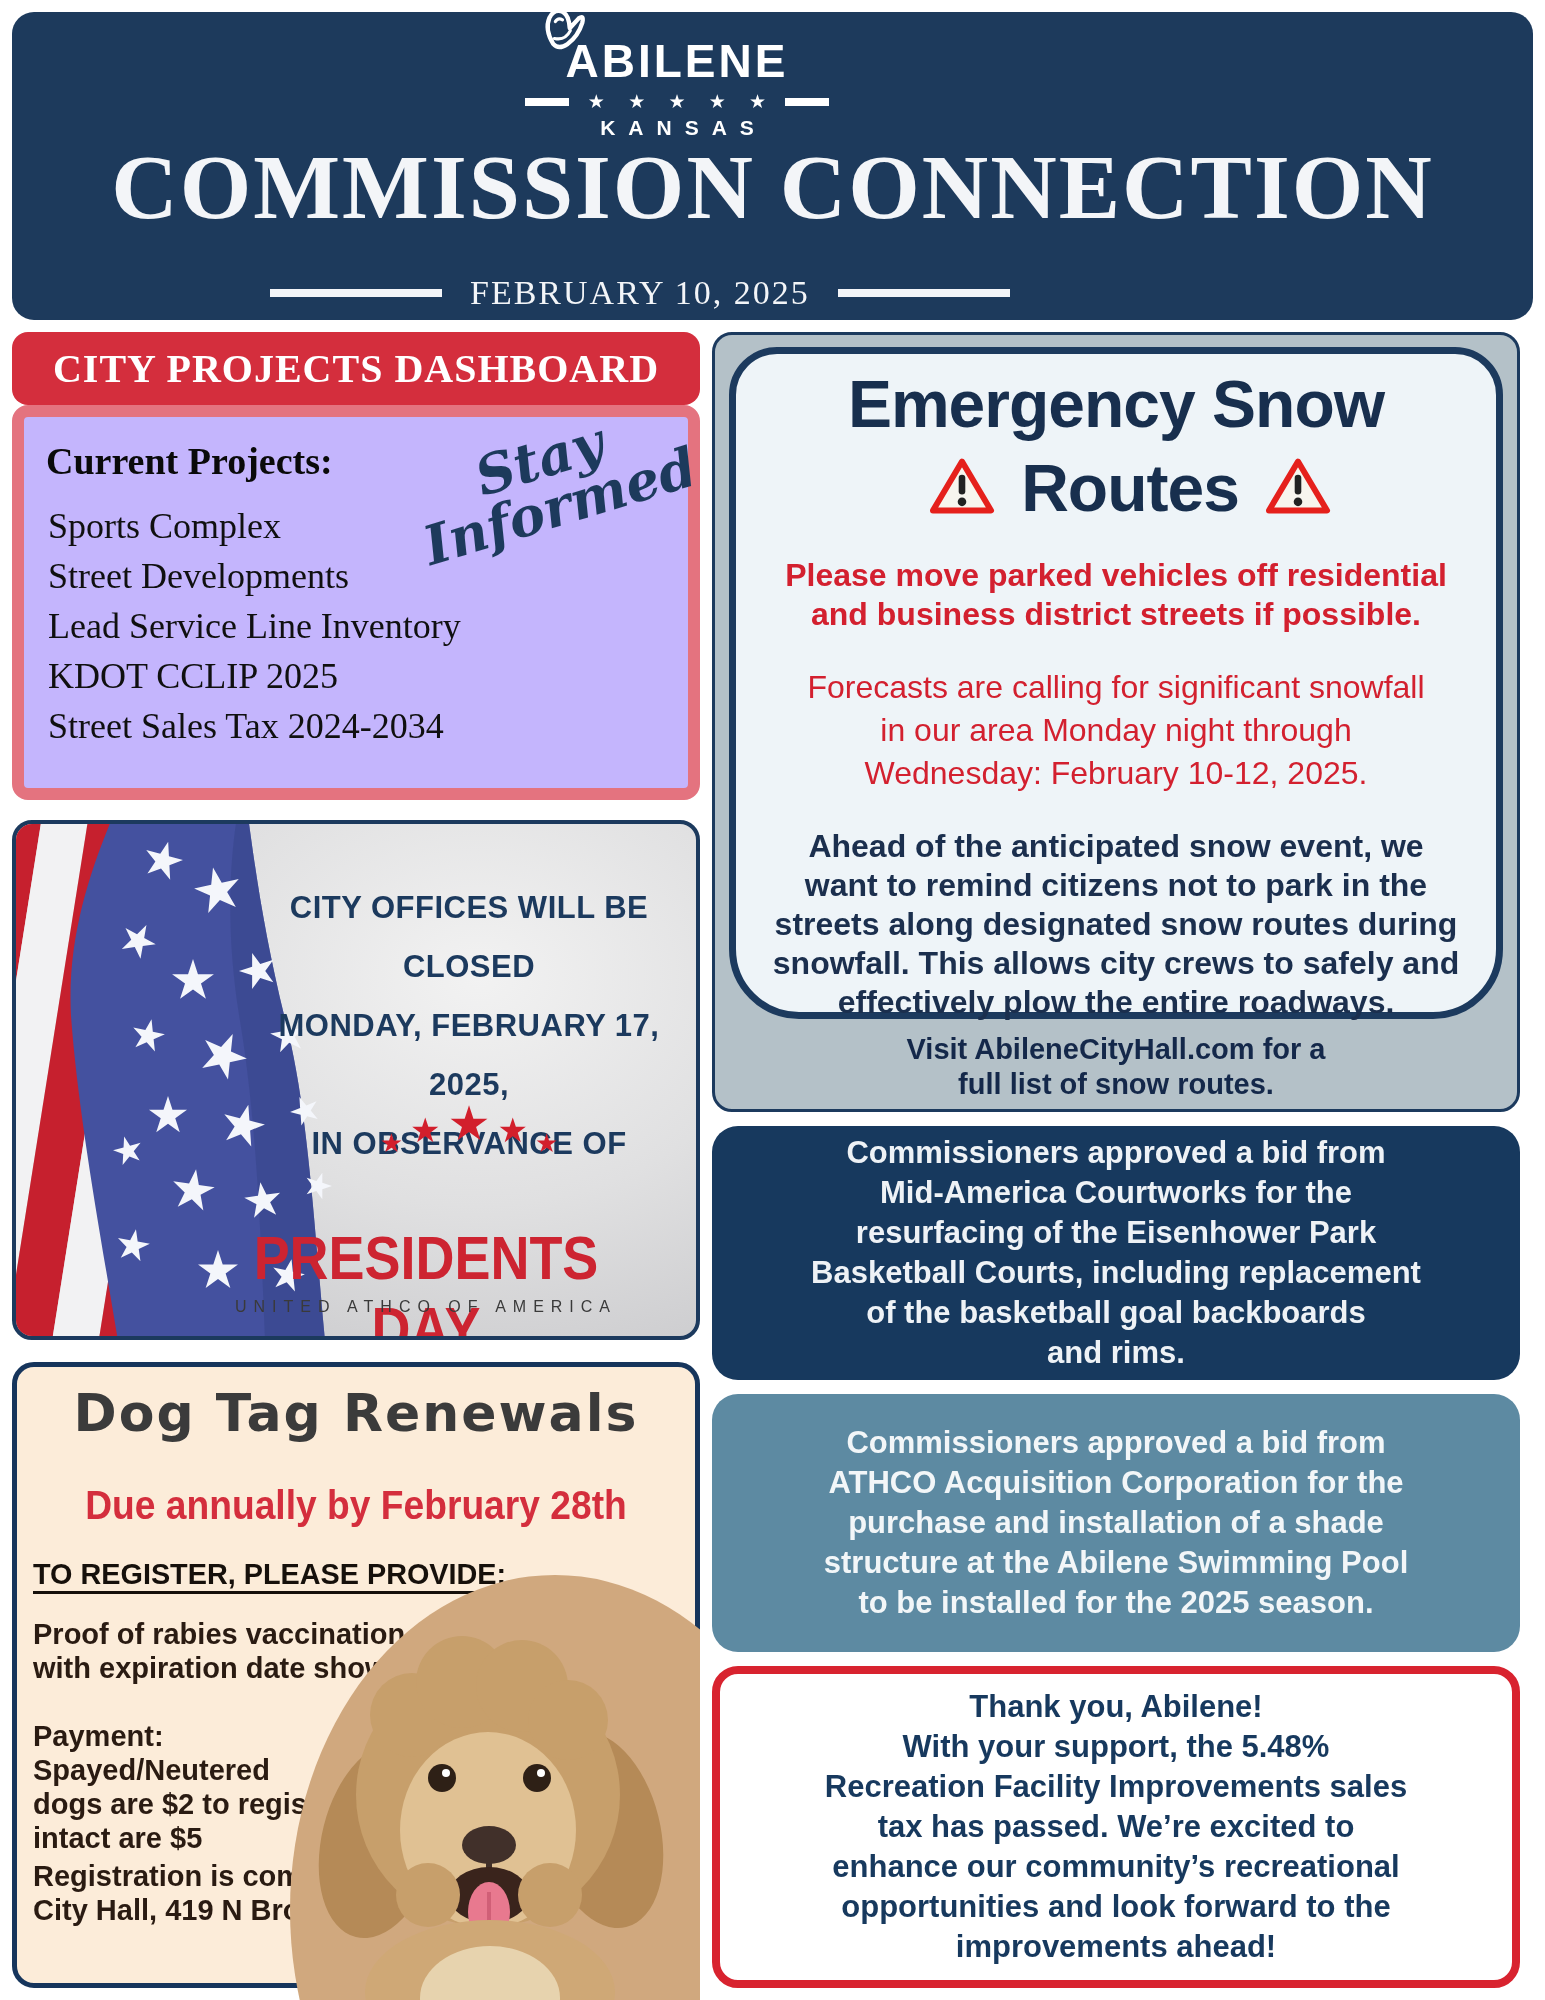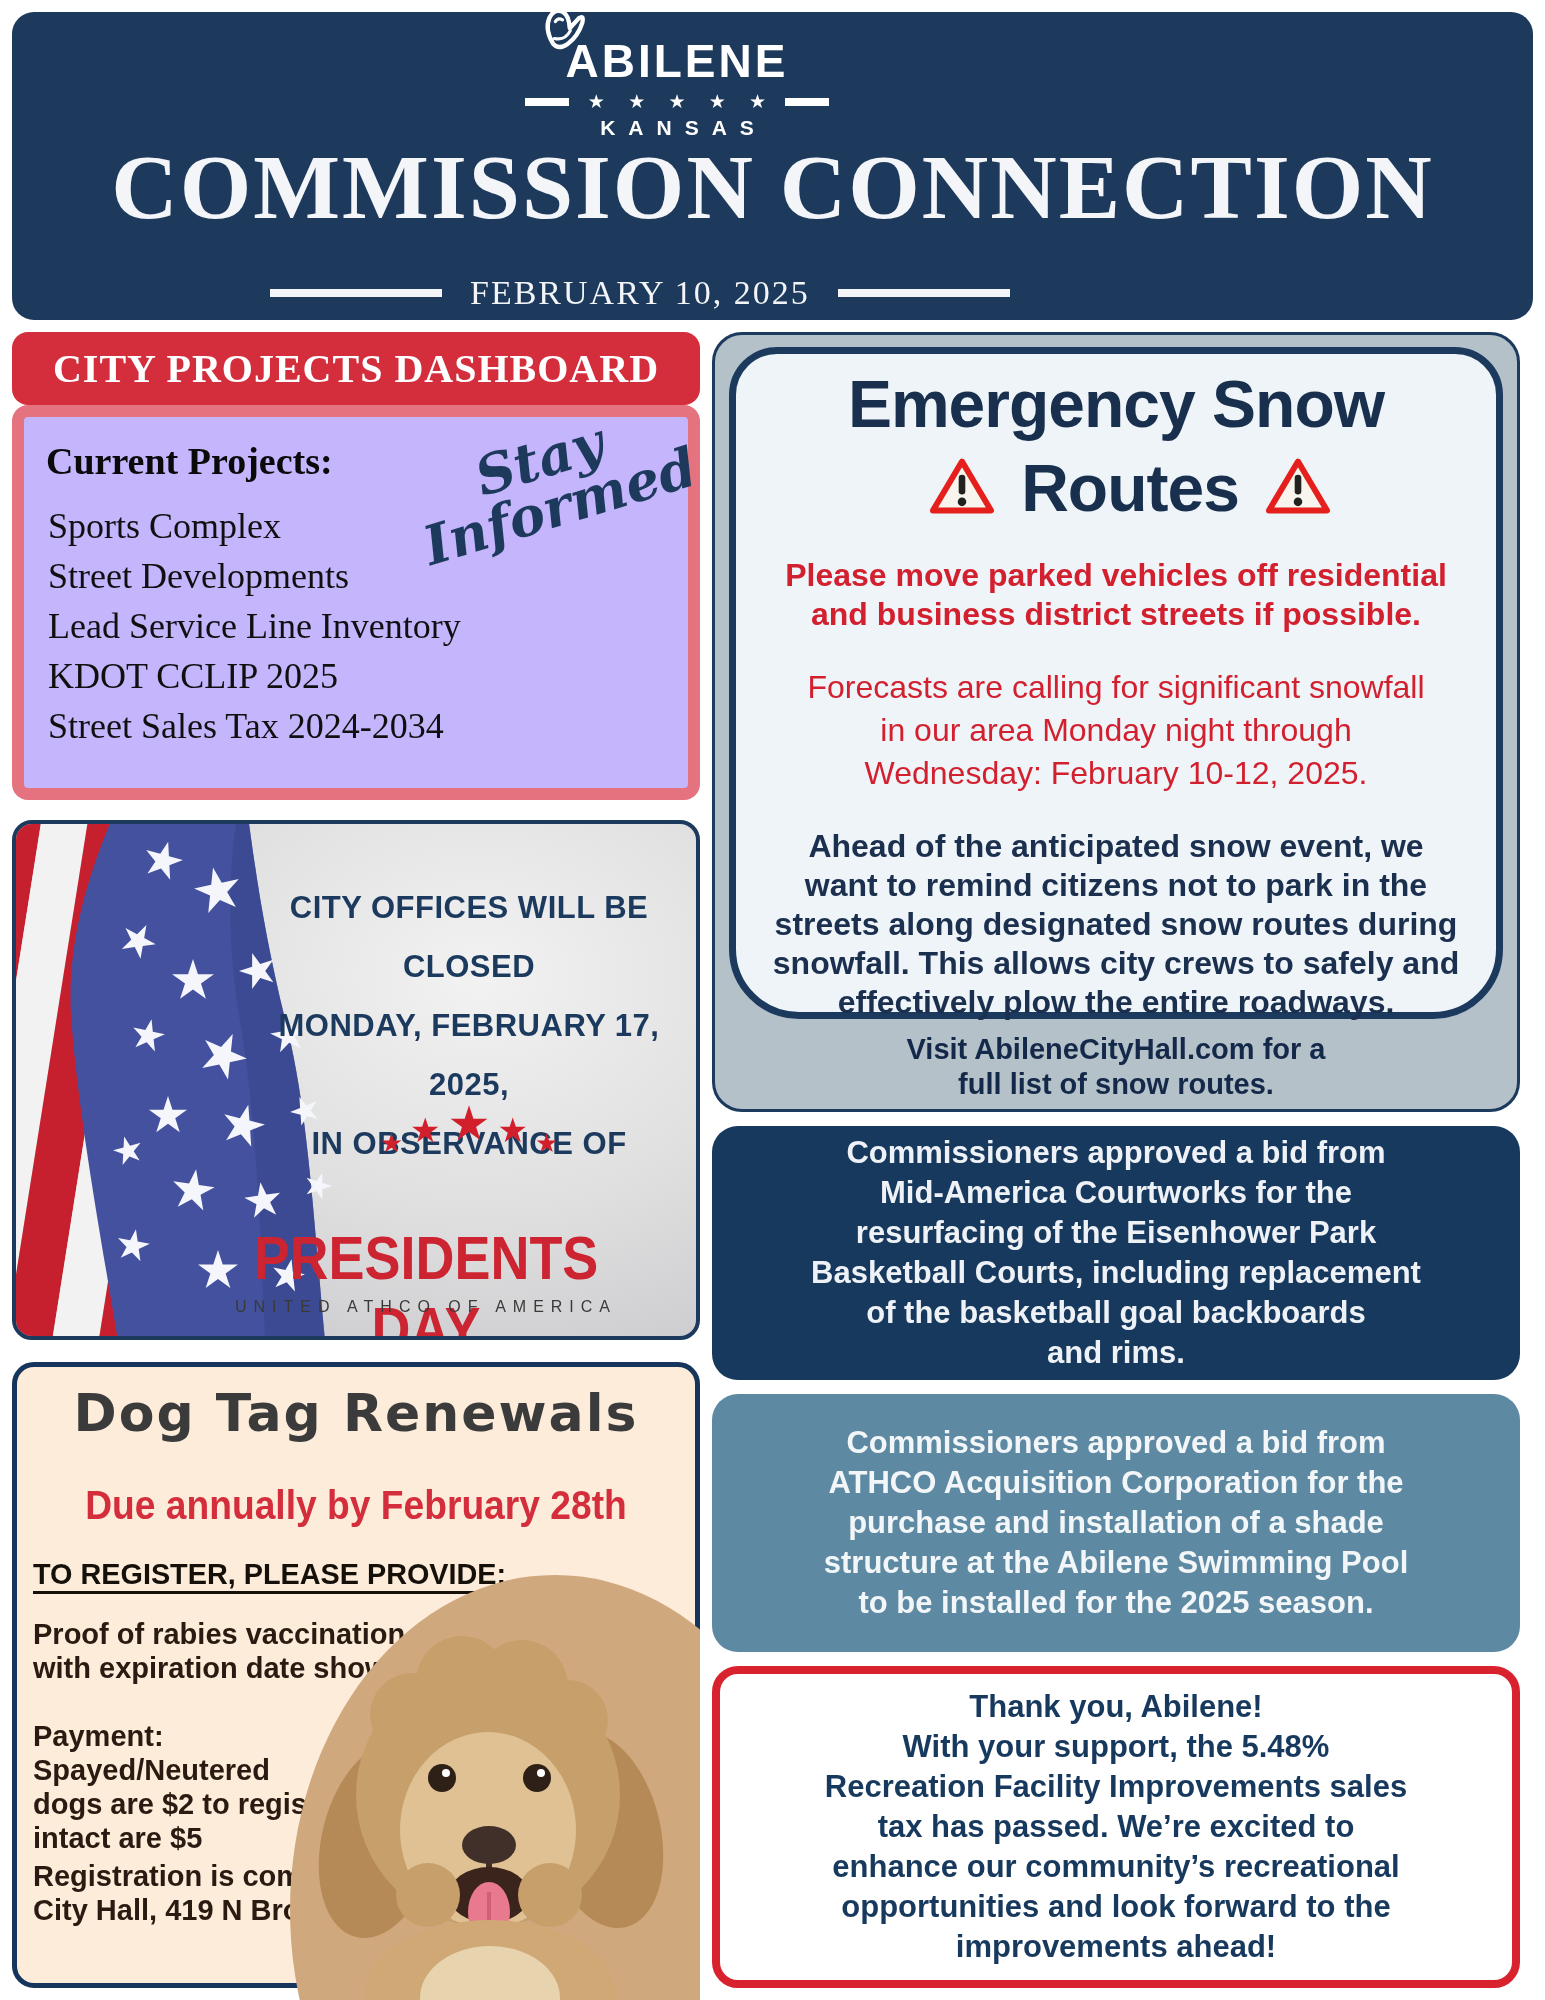--- a/index.html
+++ b/index.html
@@ -60,21 +60,21 @@
       font-size:40px;font-weight:800;color:#d42e3d;transform:scaleX(0.93);}
   .dog-reg{position:absolute;left:16px;top:190px;font-size:30px;font-weight:800;color:#16100b;
       text-decoration:underline;text-decoration-thickness:3px;text-underline-offset:7px;
       transform:scaleX(0.96);transform-origin:left;}
   .dog-p{position:absolute;left:16px;color:#2a1b12;font-weight:600;font-size:29px;line-height:34px;white-space:pre-line;}
   .dog-p1{top:250px;width:385px;} .dog-p2{top:352px;width:370px;} .dog-p3{top:492px;width:400px;}
   .dog-photo{position:absolute;left:250px;top:1560px;width:450px;height:440px;z-index:5;}
 
   
   .snow-outer{position:absolute;left:712px;top:332px;width:808px;height:780px;box-sizing:border-box;
-      background:#b4c1c8;border:3px solid #1c3a5e;border-radius:30px;}
+      background:#b4c1c8;border:3px solid #1c3a5e;border-radius:20px;}
   .snow-inner{position:absolute;left:14px;top:12px;width:774px;height:672px;box-sizing:border-box;
       background:#eef4f8;border:7px solid #1c3a5e;border-radius:48px 48px 70px 70px;text-align:center;}
   .snow-t1{margin-top:12px;font-size:66px;font-weight:900;color:#182f4e;letter-spacing:-1px;}
   .snow-routes{display:flex;justify-content:center;align-items:center;gap:26px;margin-top:8px;padding-left:28px;}
   .snow-t2{font-size:66px;font-weight:900;color:#182f4e;letter-spacing:-1px;}
   .snow-alert{margin:30px auto 0;width:710px;font-size:32px;font-weight:800;color:#d3202f;line-height:39px;white-space:pre-line;}
   .snow-fore{margin:32px auto 0;width:650px;font-size:32px;font-weight:500;color:#d3202f;line-height:43px;white-space:pre-line;}
   .snow-body{margin:32px auto 0;width:700px;font-size:32px;font-weight:600;color:#1b2f4e;line-height:39px;white-space:pre-line;}
   .snow-foot{position:absolute;left:0;right:0;top:697px;text-align:center;
       font-size:29px;font-weight:700;color:#14284a;line-height:35px;white-space:pre-line;}

